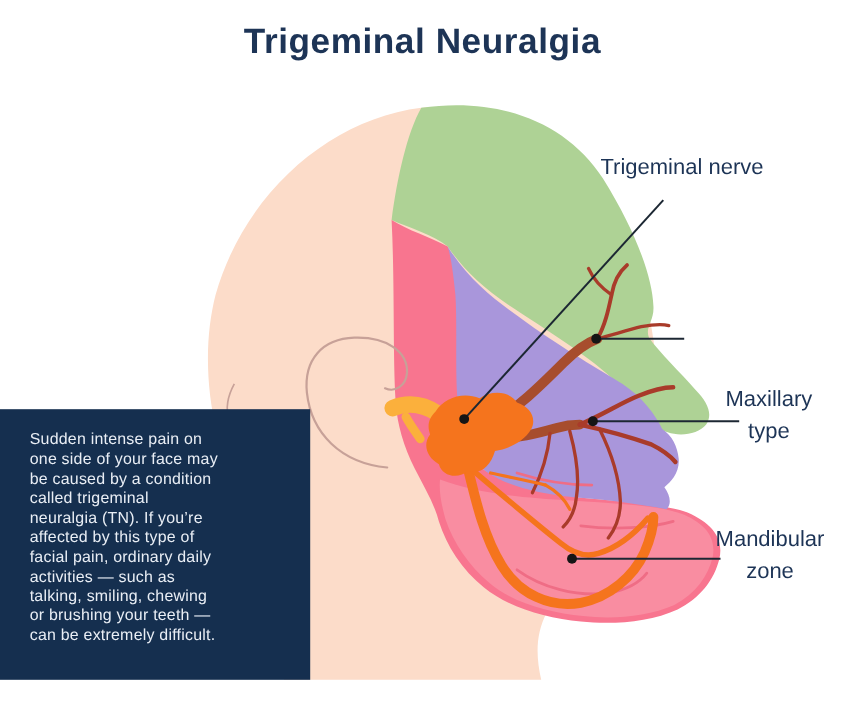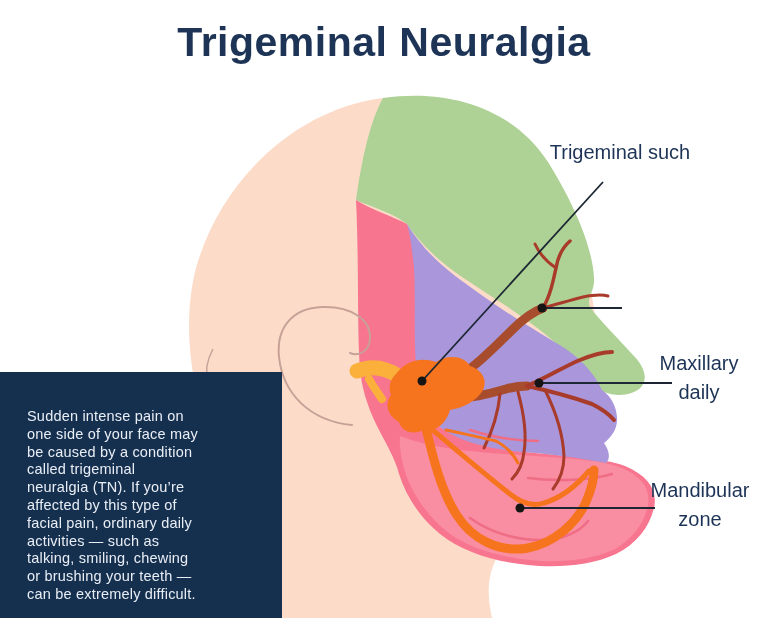--- a/index.html
+++ b/index.html
@@ -3,40 +3,40 @@
 <meta charset="utf-8">
 <style>
   html,body{margin:0;padding:0;background:#fff;}
   .canvas{
     position:relative;width:768px;height:644px;overflow:hidden;
     background:var(--background,#fff);
     font-family:"Liberation Sans","DejaVu Sans",sans-serif;
   }
   .title{
     position:absolute;top:19px;left:0;width:768px;text-align:center;
-    font-size:41px;font-weight:700;letter-spacing:.5px;color:var(--navy-text);
+    font-size:32px;font-weight:700;letter-spacing:.5px;color:var(--navy-text);
     margin:0;
   }
   .diagram-svg{position:absolute;left:0;top:0;width:768px;height:644px;}
   .zone-label{
     position:absolute;color:var(--navy-text);font-size:20px;line-height:29px;
     text-align:center;white-space:pre-line;
   }
   .lbl-trigeminal{left:525px;top:138px;width:190px;}
   .lbl-ophthalmic{left:574px;top:267px;width:186px;}
   .lbl-maxillary{left:643px;top:349px;width:112px;}
   .lbl-mandibular{left:627px;top:476px;width:146px;}
   .info-panel{
     position:absolute;left:0;top:372px;width:282px;height:246px;
     background:var(--panel-bg);
   }
   .info-text{
     position:absolute;left:27px;top:20px;width:232px;
     color:var(--panel-text);font-size:14.5px;line-height:17.8px;
-    white-space:pre-line;letter-spacing:.2px;margin-top:16px;
+    white-space:pre-line;letter-spacing:.2px;
   }
 </style>
 </head>
 <body>
 
 <div class="canvas">
 
   <h1 class="title">Trigeminal Neuralgia</h1>
 
   <svg class="diagram-svg" viewBox="0 0 768 644">
@@ -98,23 +98,23 @@
       <line x1="655" y1="508" x2="520" y2="508"></line>
     </g>
     <g fill="var(--pointer-dot)">
       <circle cx="422" cy="381" r="4.5"></circle>
       <circle cx="542" cy="308" r="4.5"></circle>
       <circle cx="539" cy="383" r="4.5"></circle>
       <circle cx="520" cy="508" r="4.5"></circle>
     </g>
   </svg>
 
-  <div class="zone-label lbl-trigeminal">Trigeminal such</div>
+  <div class="zone-label lbl-trigeminal">Trigeminal nerve</div>
   <div class="zone-label lbl-maxillary">Maxillary
-daily</div>
+type</div>
   <div class="zone-label lbl-mandibular">Mandibular
 zone</div>
 
   <div class="info-panel">
     <div class="info-text">Sudden intense pain on
 one side of your face may
 be caused by a condition
 called trigeminal
 neuralgia (TN). If you’re
 affected by this type of

